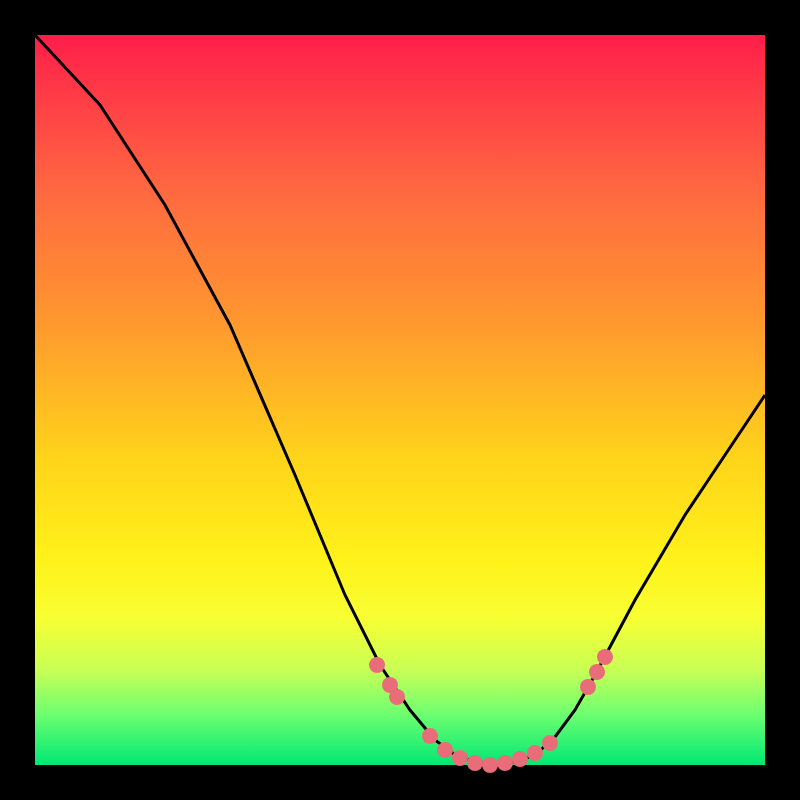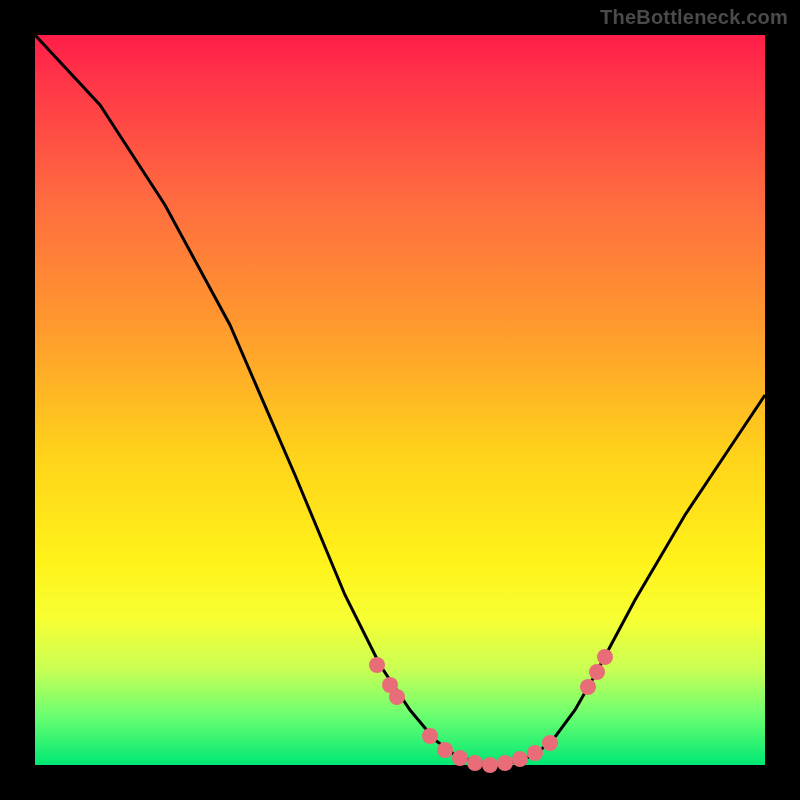--- a/index.html
+++ b/index.html
@@ -76,14 +76,13 @@
         <circle cx="470" cy="728" r="8" fill="#e86d78"></circle>
         <circle cx="485" cy="724" r="8" fill="#e86d78"></circle>
         <circle cx="500" cy="718" r="8" fill="#e86d78"></circle>
         <circle cx="515" cy="708" r="8" fill="#e86d78"></circle>
         <circle cx="553" cy="652" r="8" fill="#e86d78"></circle>
         <circle cx="562" cy="637" r="8" fill="#e86d78"></circle>
         <circle cx="570" cy="622" r="8" fill="#e86d78"></circle>
       </g>
   </svg>
 
-  <div class="watermark">TheBottleneck.com</div>
 </div>
 
 </body></html>

